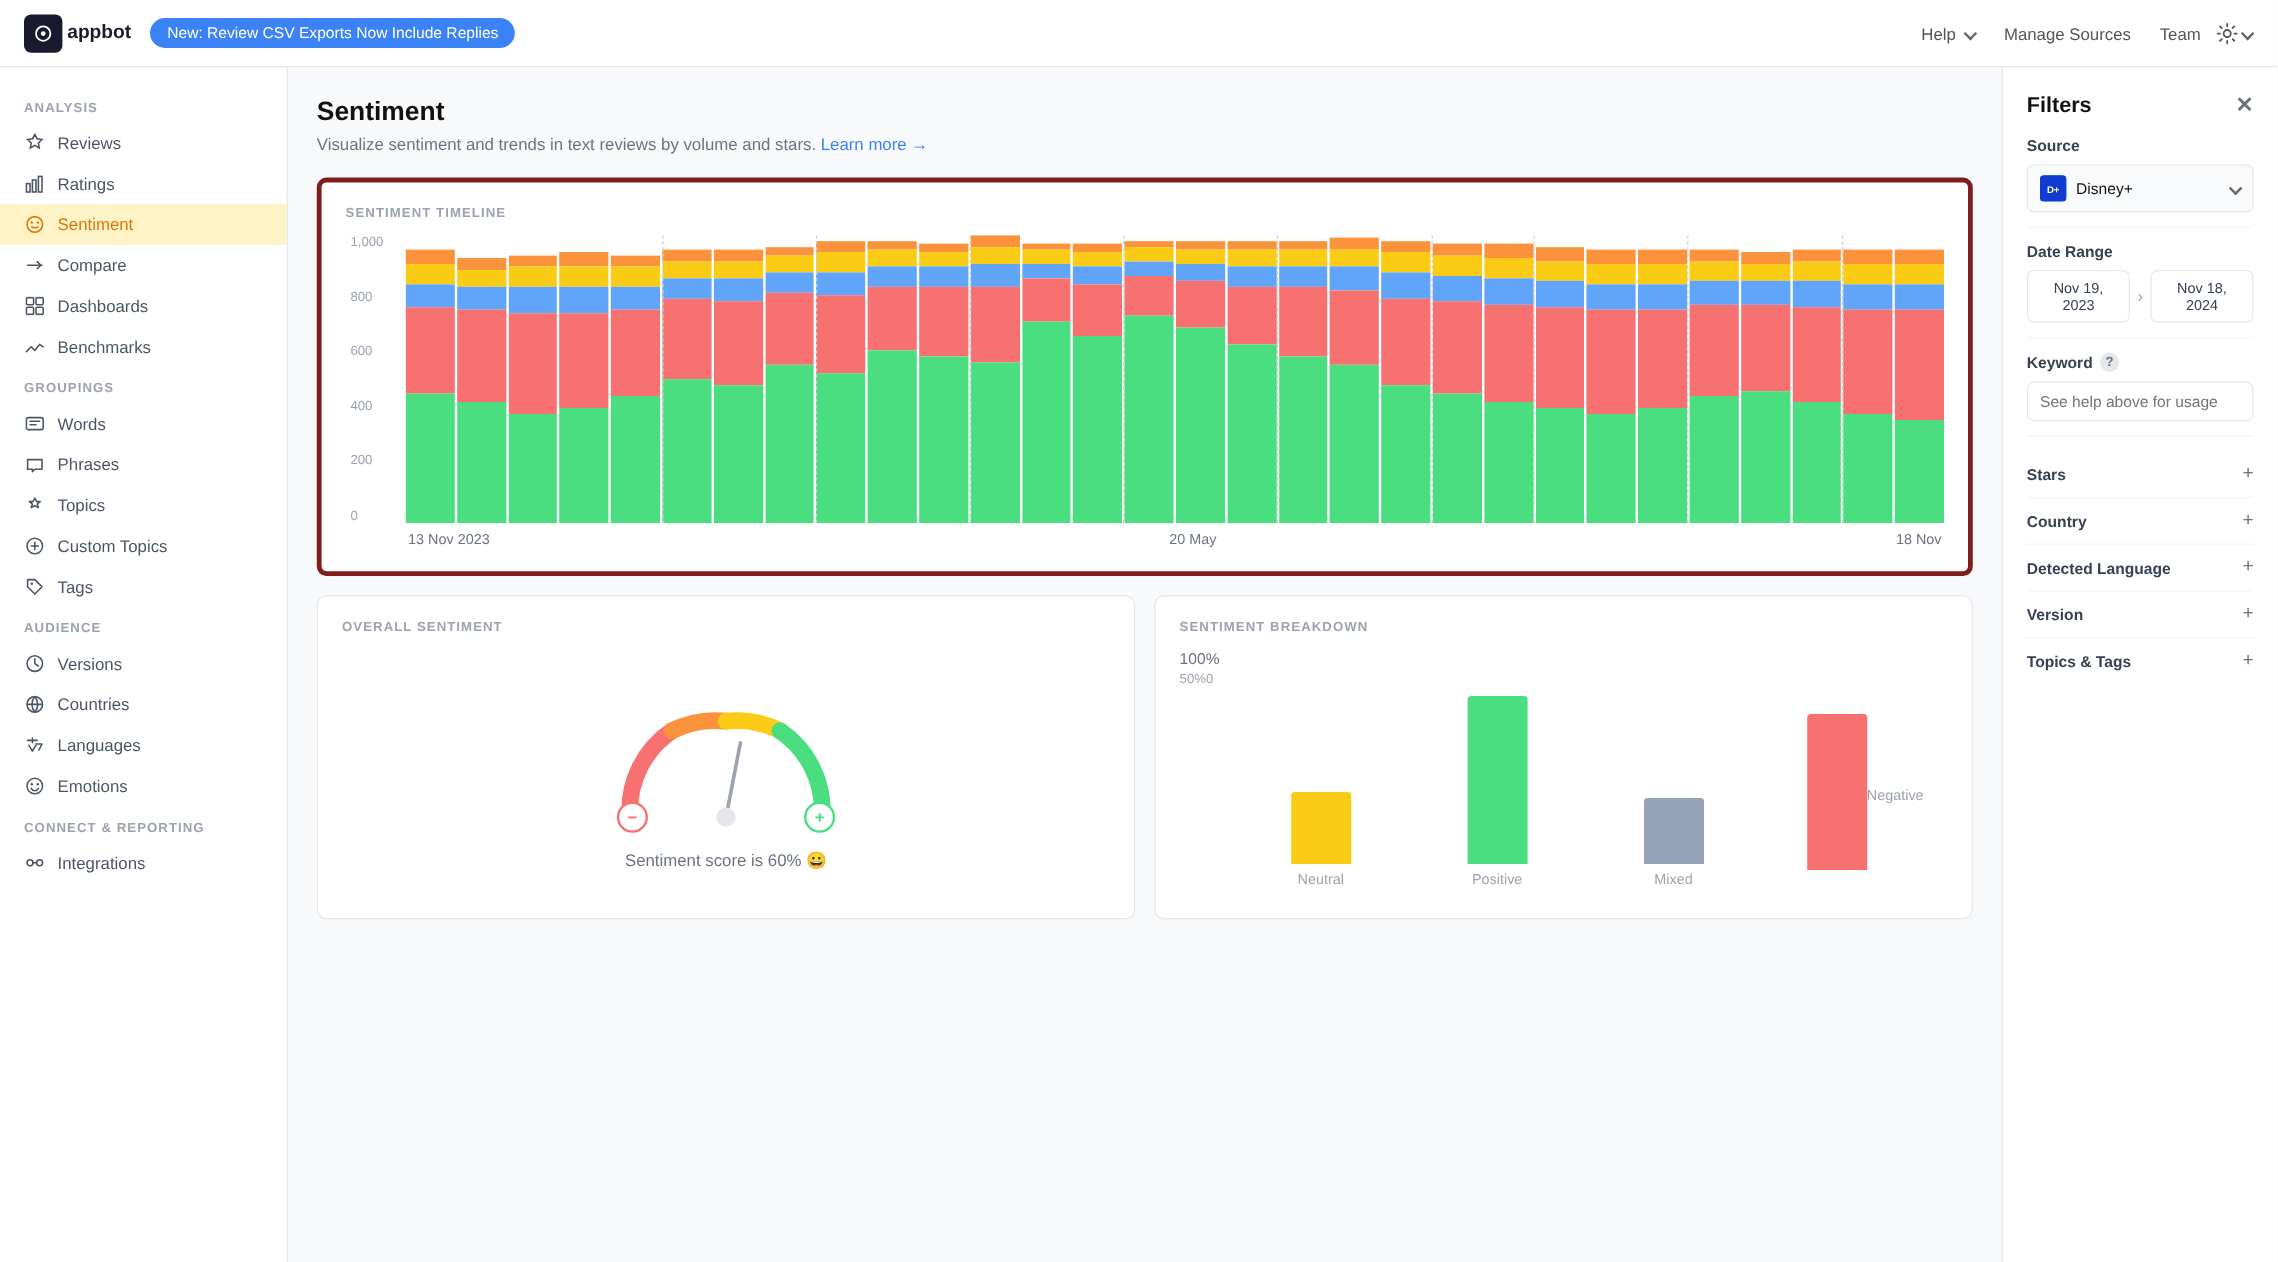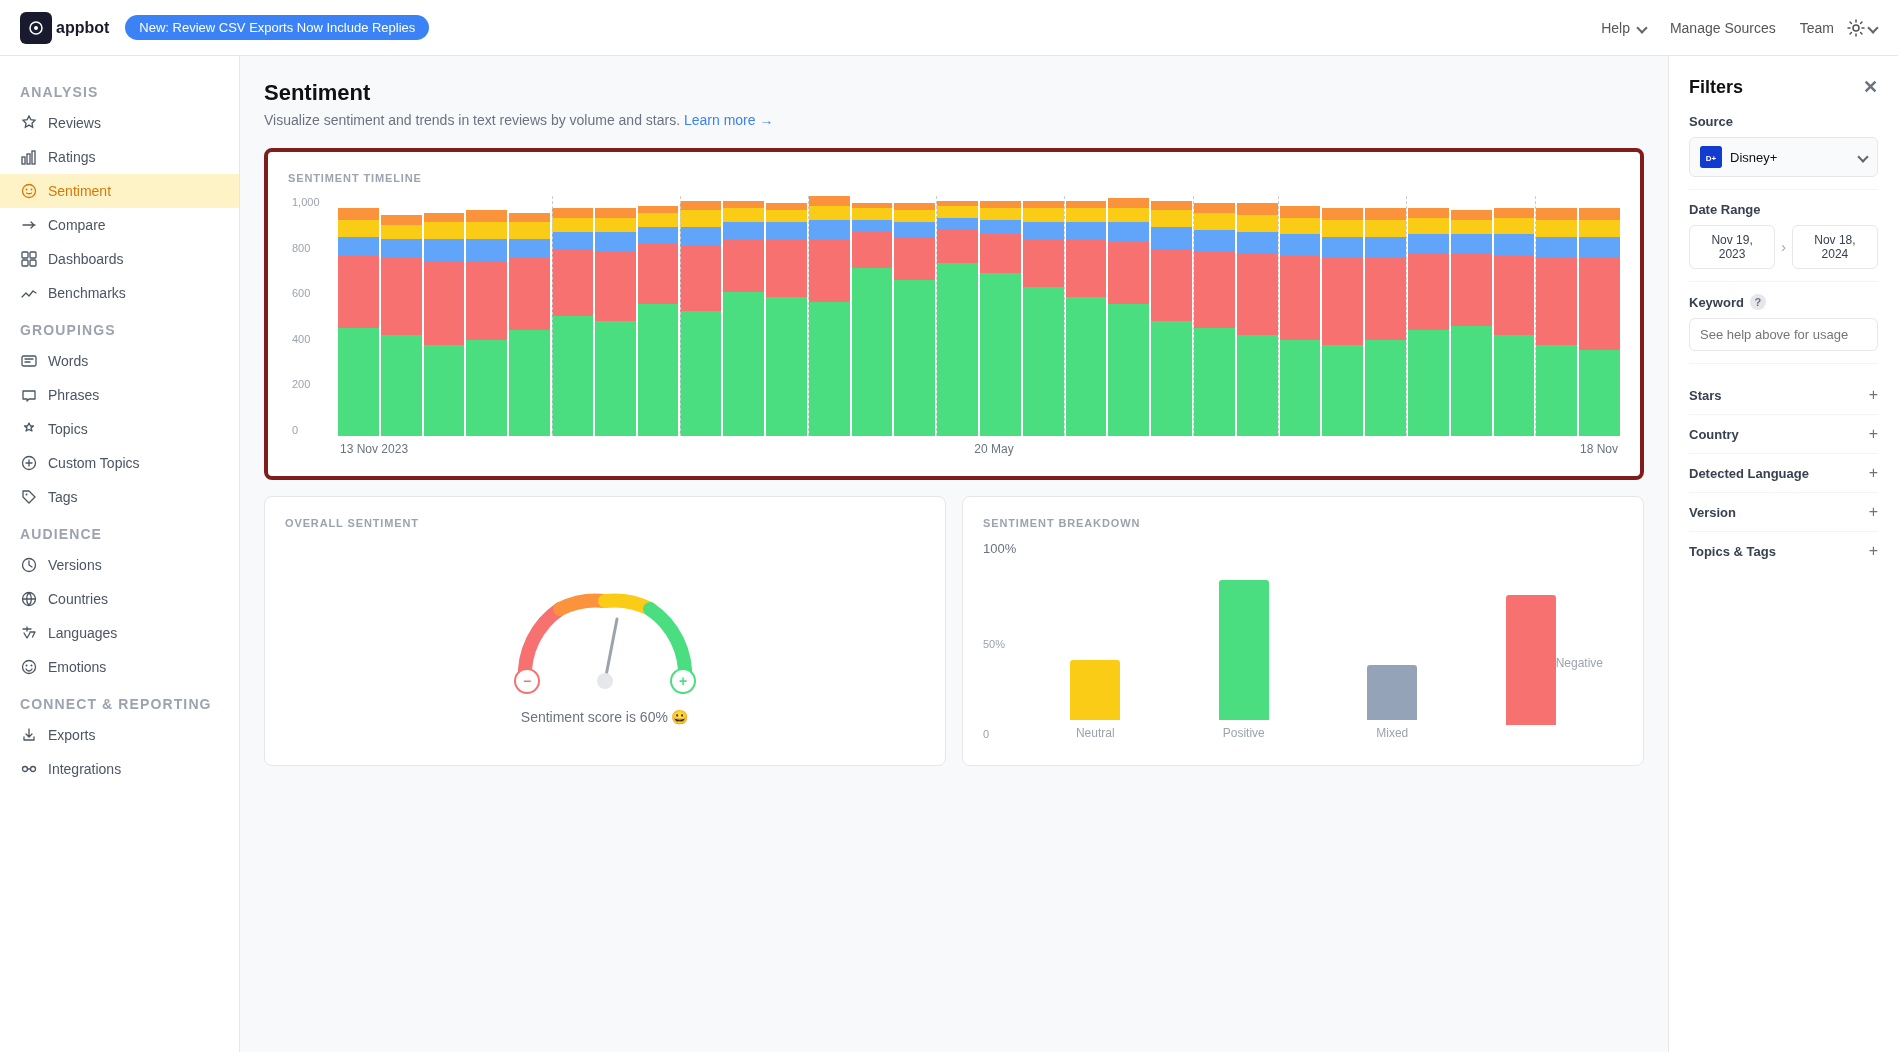--- a/index.html
+++ b/index.html
@@ -16,21 +16,21 @@
     
     .logo { font-weight: 700; font-size: 18px; color: #1a1a2e; margin-right: 16px; display: flex; align-items: center; gap: 4px; }
     .logo-icon { width: 32px; height: 32px; background: #1a1a2e; border-radius: 6px; display: flex; align-items: center; justify-content: center; }
     .logo-text { font-weight: 800; font-size: 16px; color: #1a1a2e; }
     .announcement-badge { background: #3b82f6; color: #fff; border-radius: 20px; padding: 5px 14px; font-size: 13px; font-weight: 500; cursor: pointer; white-space: nowrap; }
     .nav-spacer { flex: 1; }
     .nav-item { display: flex; align-items: center; gap: 4px; padding: 6px 12px; color: #555; cursor: pointer; font-size: 14px; border-radius: 6px; }
     .nav-gear { width: 32px; height: 32px; display: flex; align-items: center; justify-content: center; cursor: pointer; color: #555; border-radius: 6px; }
 
     
-    .sidebar-section-label { font-size: 14px; font-weight: 600; color: #9ca3af; letter-spacing: 0.08em; padding: 12px 20px 6px; text-transform: uppercase; }
+    .sidebar-section-label { font-size: 11px; font-weight: 600; color: #9ca3af; letter-spacing: 0.08em; padding: 12px 20px 6px; text-transform: uppercase; }
     .sidebar-item { display: flex; align-items: center; gap: 10px; padding: 8px 20px; cursor: pointer; color: #4b5563; border-radius: 0; font-size: 14px; }
     .sidebar-item.active { background: #fef3c7; color: #d97706; font-weight: 500; }
     .sidebar-item .icon { width: 18px; height: 18px; display: flex; align-items: center; justify-content: center; flex-shrink: 0; }
 
     
     .page-title { font-size: 22px; font-weight: 700; color: #111; margin-bottom: 6px; }
     .page-subtitle { font-size: 14px; color: #6b7280; margin-bottom: 20px; }
     .page-subtitle a { color: #3b82f6; text-decoration: none; }
 
     .chart-card { background: #fff; border: 4px solid #7f1d1d; border-radius: 8px; padding: 20px; margin-bottom: 16px; }
@@ -241,28 +241,20 @@
             </svg>
         </span>
         <span>Emotions</span>
       </div>
 
       <div class="sidebar-section-label">CONNECT &amp; REPORTING</div>
 
       <div class="sidebar-item">
         <span class="icon">
           <svg width="16" height="16" viewBox="0 0 16 16" fill="none">
-              <path d="M3 10v3h10v-3M8 2v8M5 7l3 3 3-3" stroke="currentColor" stroke-width="1.3" stroke-linecap="round" stroke-linejoin="round"></path>
-            </svg>
-        </span>
-        <span>Exports</span>
-      </div>
-      <div class="sidebar-item">
-        <span class="icon">
-          <svg width="16" height="16" viewBox="0 0 16 16" fill="none">
               <circle cx="4" cy="8" r="2.5" stroke="currentColor" stroke-width="1.3"></circle>
               <circle cx="12" cy="8" r="2.5" stroke="currentColor" stroke-width="1.3"></circle>
               <path d="M6.5 8h3" stroke="currentColor" stroke-width="1.3" stroke-linecap="round"></path>
             </svg>
         </span>
         <span>Integrations</span>
       </div>
     </div>
 
     <div class="content">
@@ -603,21 +595,21 @@
             <div class="gauge-label">Sentiment score is 60% 😀</div>
           </div>
         </div>
 
         <div class="bottom-chart-card">
           <div class="chart-label">SENTIMENT BREAKDOWN</div>
           <div style="position:relative;">
             <div style="font-size:13px;color:#6b7280;margin-bottom:4px">100%</div>
             <div style="position:relative; height:180px; display:flex;">
 
-              <div style="display:flex;flex-direction:column;justify-content:space-between;padding-right:8px;height:100%;">
+              <div style="display:flex;padding-right:8px;height:100%;">
                 <span style="font-size:11px;color:#9ca3af"></span>
                 <span style="font-size:11px;color:#9ca3af">50%</span>
                 <span style="font-size:11px;color:#9ca3af">0</span>
               </div>
 
               <div id="breakdown-bars" style="display:flex;align-items:flex-end;gap:24px;flex:1;padding:0 20px;">
               <div style="display: flex; flex-direction: column; align-items: center; justify-content: flex-end; flex: 1 1 0%; height: 160px;">
                     <div style="width: 50px; height: 60px; background: rgb(250, 204, 21); border-radius: 3px 3px 0px 0px;"></div>
                     <div style="font-size: 12px; color: rgb(156, 163, 175); margin-top: 6px; text-align: center;">Neutral</div>
                   </div>

